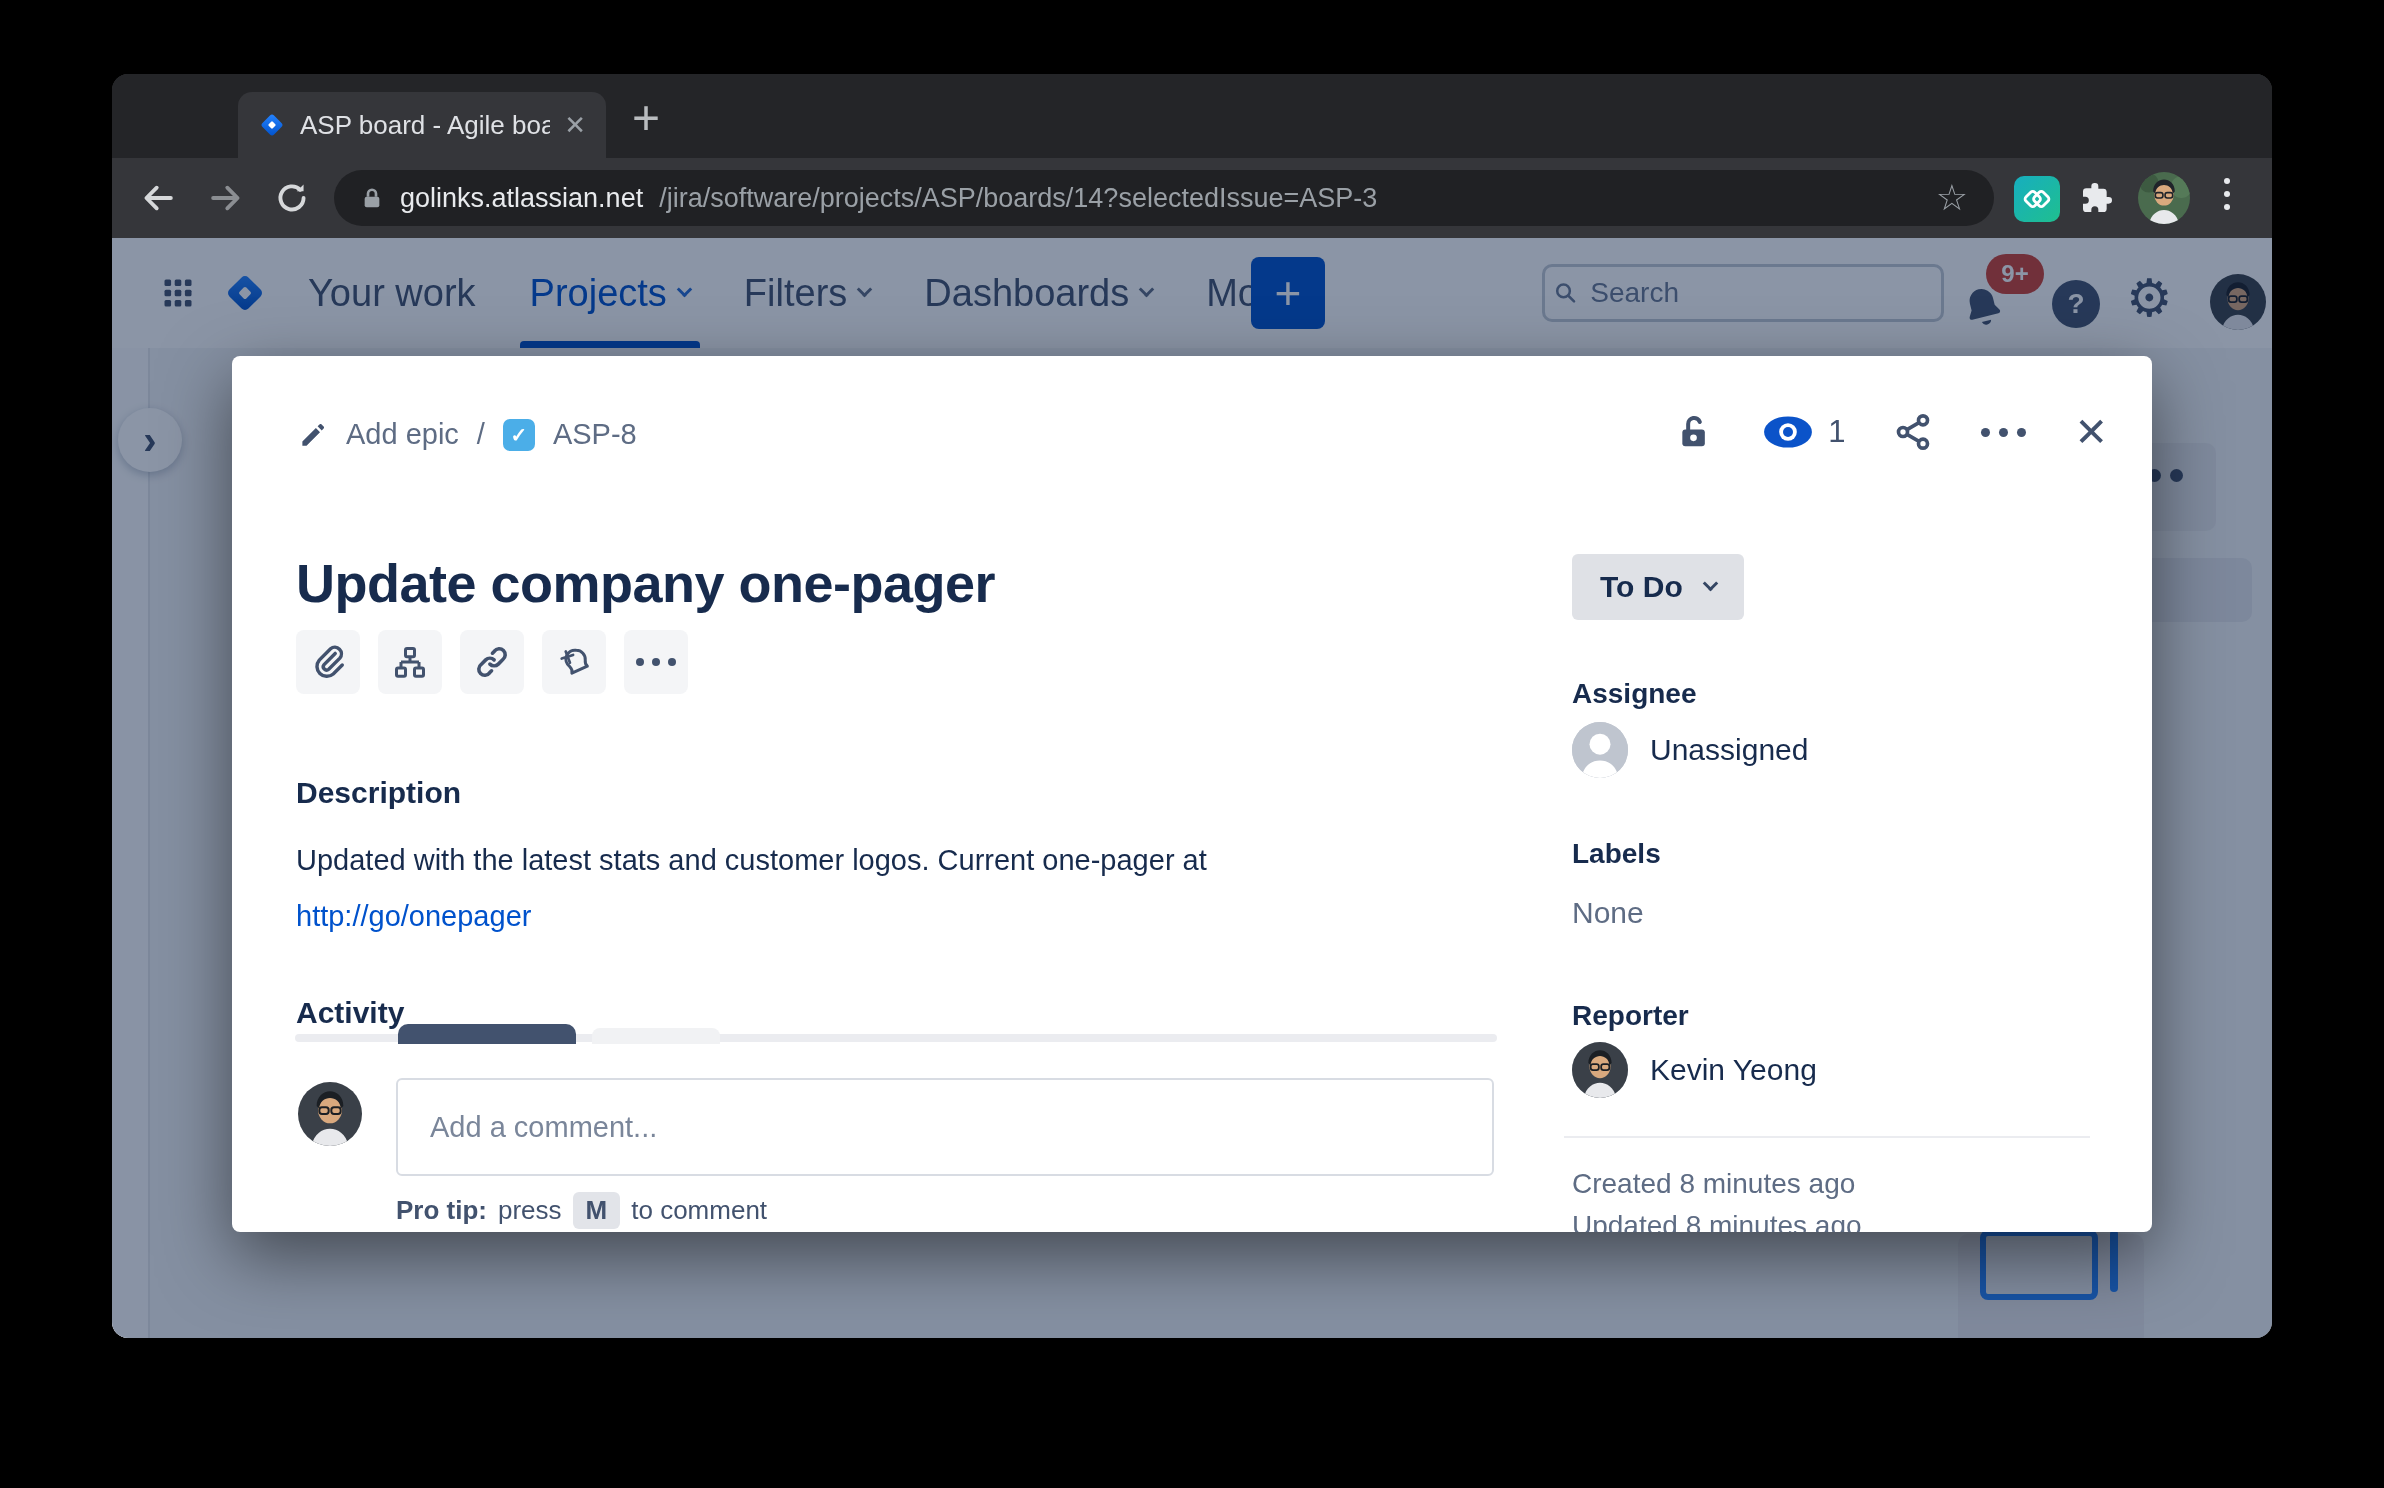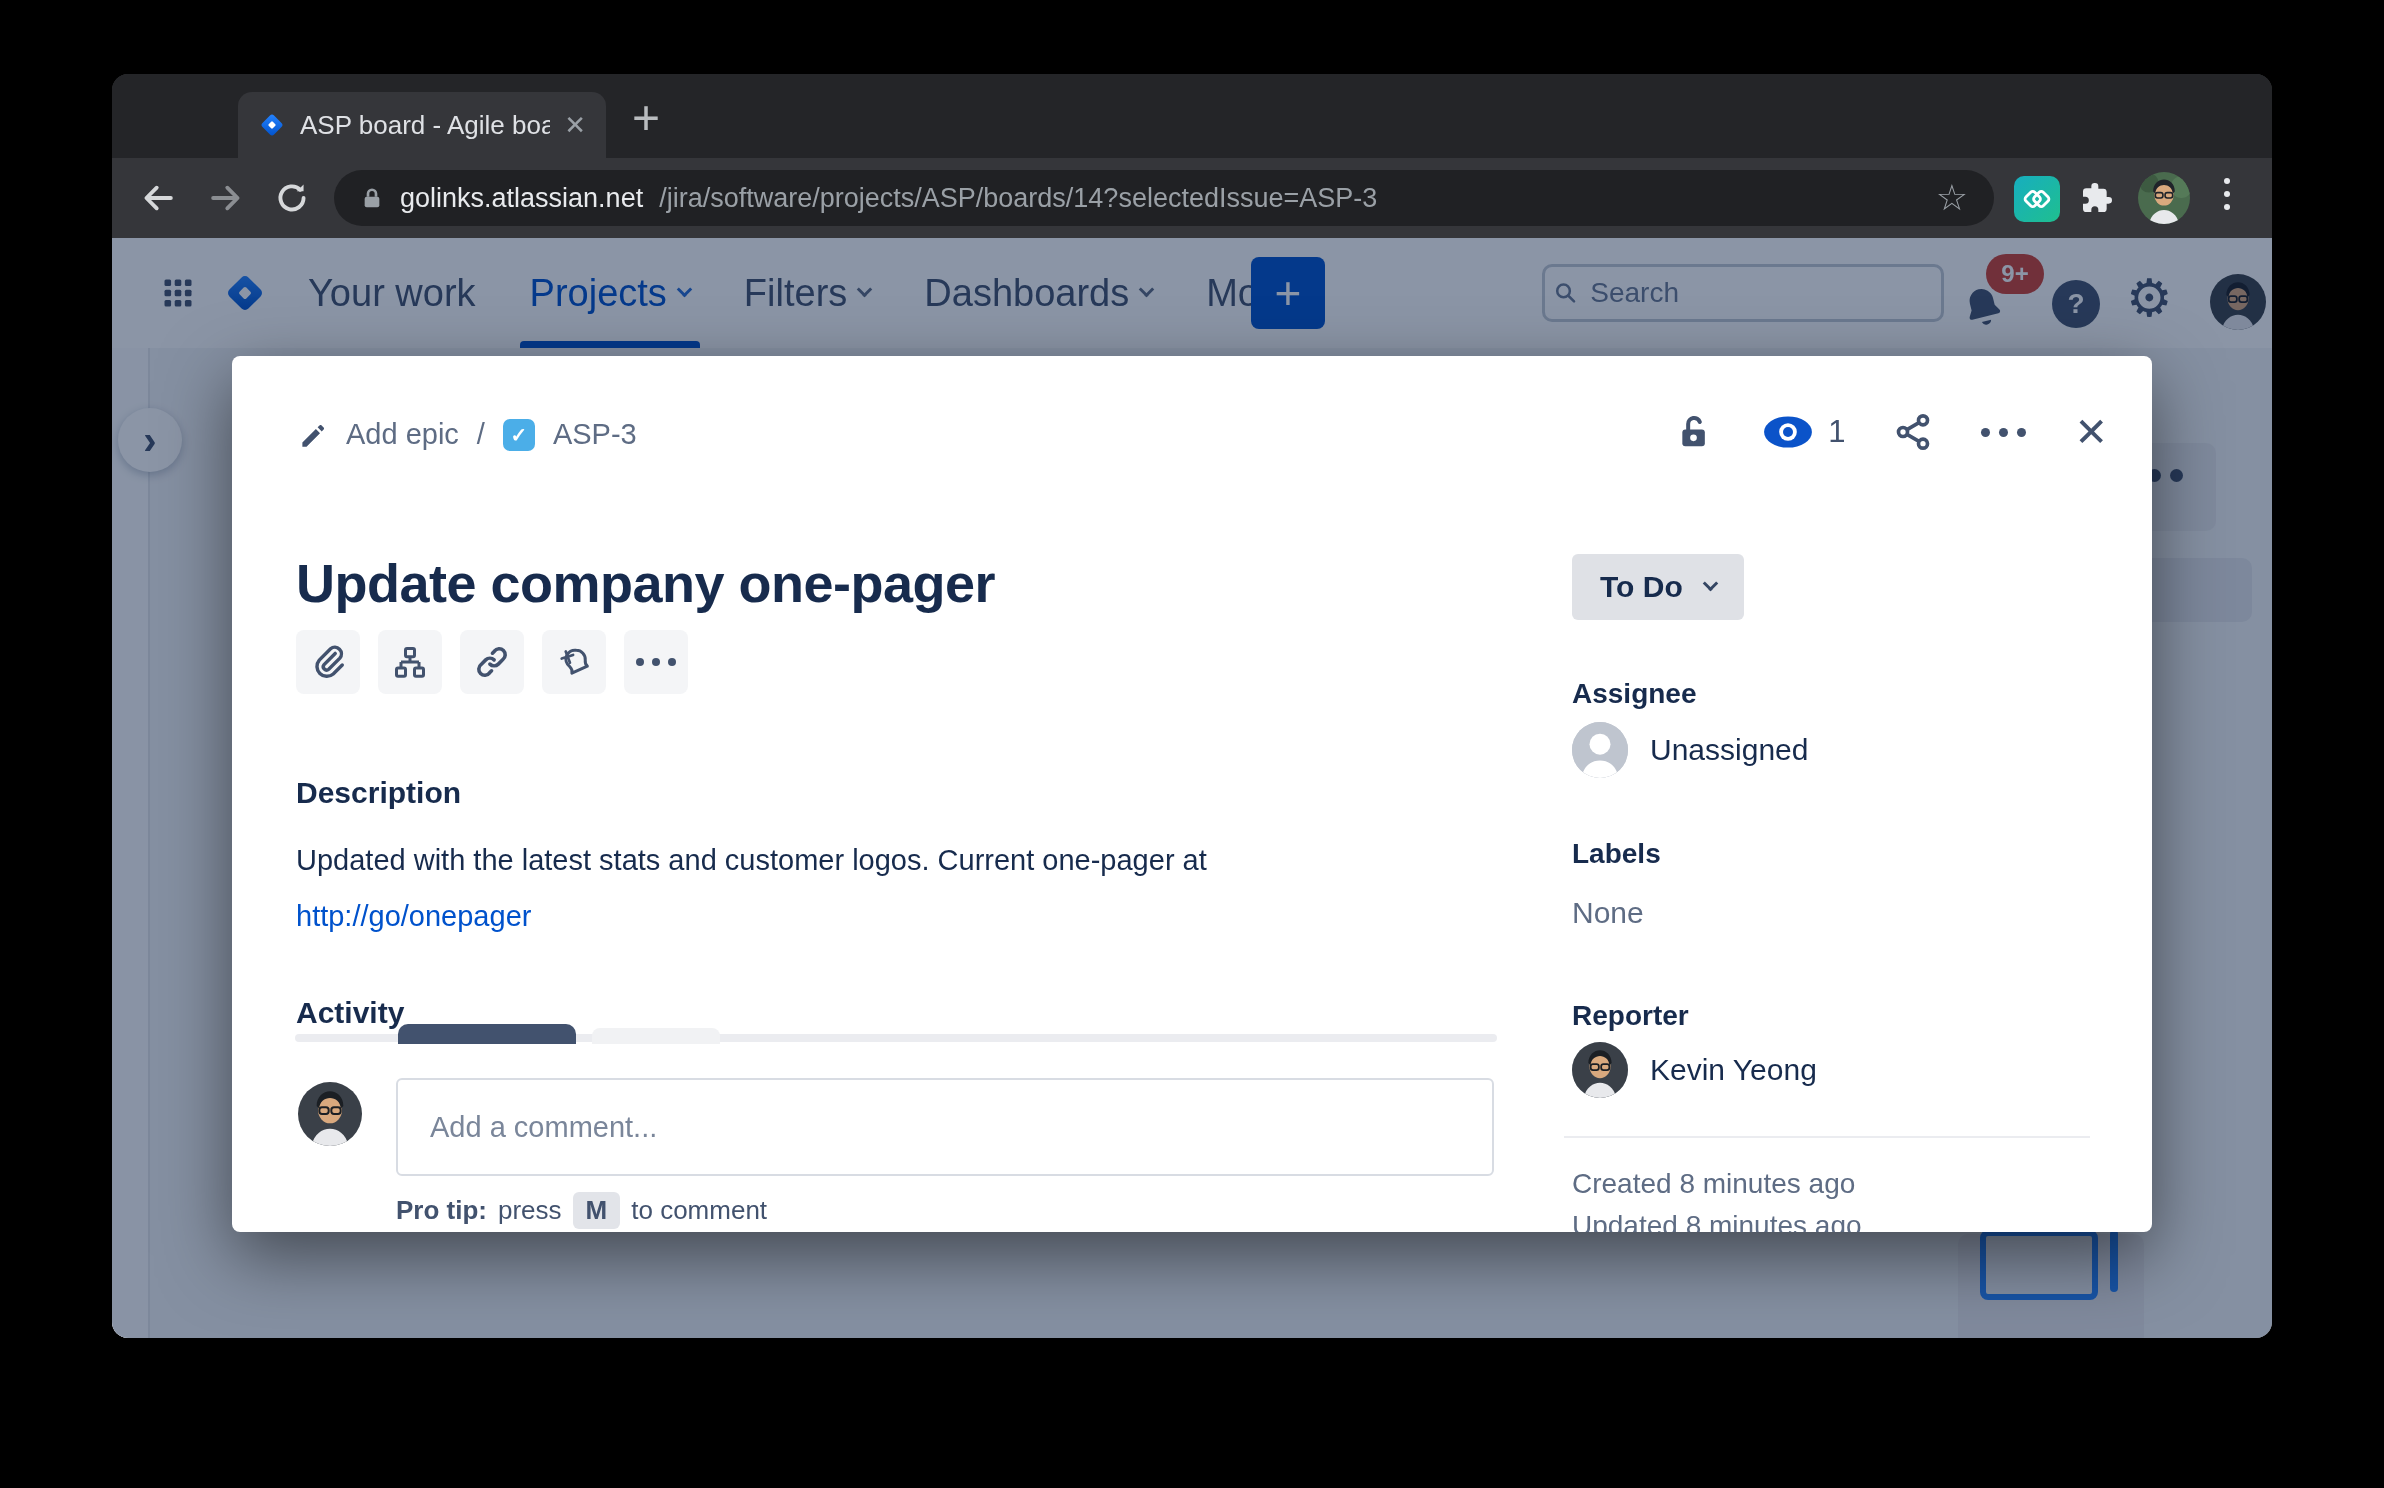--- a/index.html
+++ b/index.html
@@ -72,21 +72,21 @@
   .shape { position:absolute; border-radius:10px; }
   .bdot { position:absolute; width:13px; height:13px; border-radius:50%; background:#42526E; }
   .blue-card { position:absolute; border:6px solid #2684FF; border-radius:8px; background:#F0F2F5; }
   .blue-bar { position:absolute; width:8px; background:#2684FF; border-radius:4px; }
 
   .overlay { position:absolute; inset:0; background:rgba(9,30,66,.47); }
 
   
   .modal { position:absolute; left:120px; top:118px; width:1920px; height:876px; background:#fff;
            border-radius:8px; box-shadow:0 24px 70px rgba(0,0,0,.5); overflow:hidden; }
-  .crumbs { position:absolute; left:66px; top:62px; display:flex; align-items:flex-end; gap:18px;
+  .crumbs { position:absolute; left:66px; top:62px; display:flex; align-items:center; gap:18px;
             color:#5E6C84; font-size:29px; }
   .task-ico { width:32px; height:32px; border-radius:7px; background:#4BAEE8; color:#fff; font-size:20px;
               font-weight:700; display:flex; align-items:center; justify-content:center; }
   .modal-actions { position:absolute; right:44px; top:56px; display:flex; align-items:center; gap:48px; }
   .watch { display:flex; align-items:center; gap:14px; color:#42526E; font-size:31px; }
   .hdots { display:flex; gap:9px; }
   .hdots i { width:9px; height:9px; border-radius:50%; background:#42526E; }
   .modal-close { color:#42526E; font-size:40px; line-height:1; }
 
   .issue-title { position:absolute; left:64px; top:196px; font-size:54px; font-weight:600; color:#172B4D;
@@ -293,21 +293,21 @@
 
     <div class="modal">
 
       <div class="crumbs">
         <svg width="30" height="30" viewBox="0 0 24 24">
           <path d="M3.5 17.2V20.5h3.3L17.6 9.7 14.3 6.4 3.5 17.2z M20.5 6.8c.5-.5.5-1.2 0-1.7l-1.6-1.6c-.5-.5-1.2-.5-1.7 0l-1.5 1.5 3.3 3.3 1.5-1.5z" fill="#42526E"></path>
         </svg>
         <span>Add epic</span>
         <span>/</span>
         <span class="task-ico">✓</span>
-        <span>ASP-3</span>
+        <span>ASP-8</span>
       </div>
 
       <div class="modal-actions">
         <svg width="40" height="40" viewBox="0 0 24 24">
           <path d="M8.5 11V7.2a3.6 3.6 0 0 1 7-1.2" stroke="#42526E" stroke-width="2.4" fill="none" stroke-linecap="round"></path>
           <rect x="5" y="10.5" width="13.5" height="10" rx="1.8" fill="#42526E"></rect>
           <circle cx="11.7" cy="15.5" r="2" fill="#fff"></circle>
         </svg>
         <div class="watch">
           <svg width="52" height="36" viewBox="0 0 50 34">

